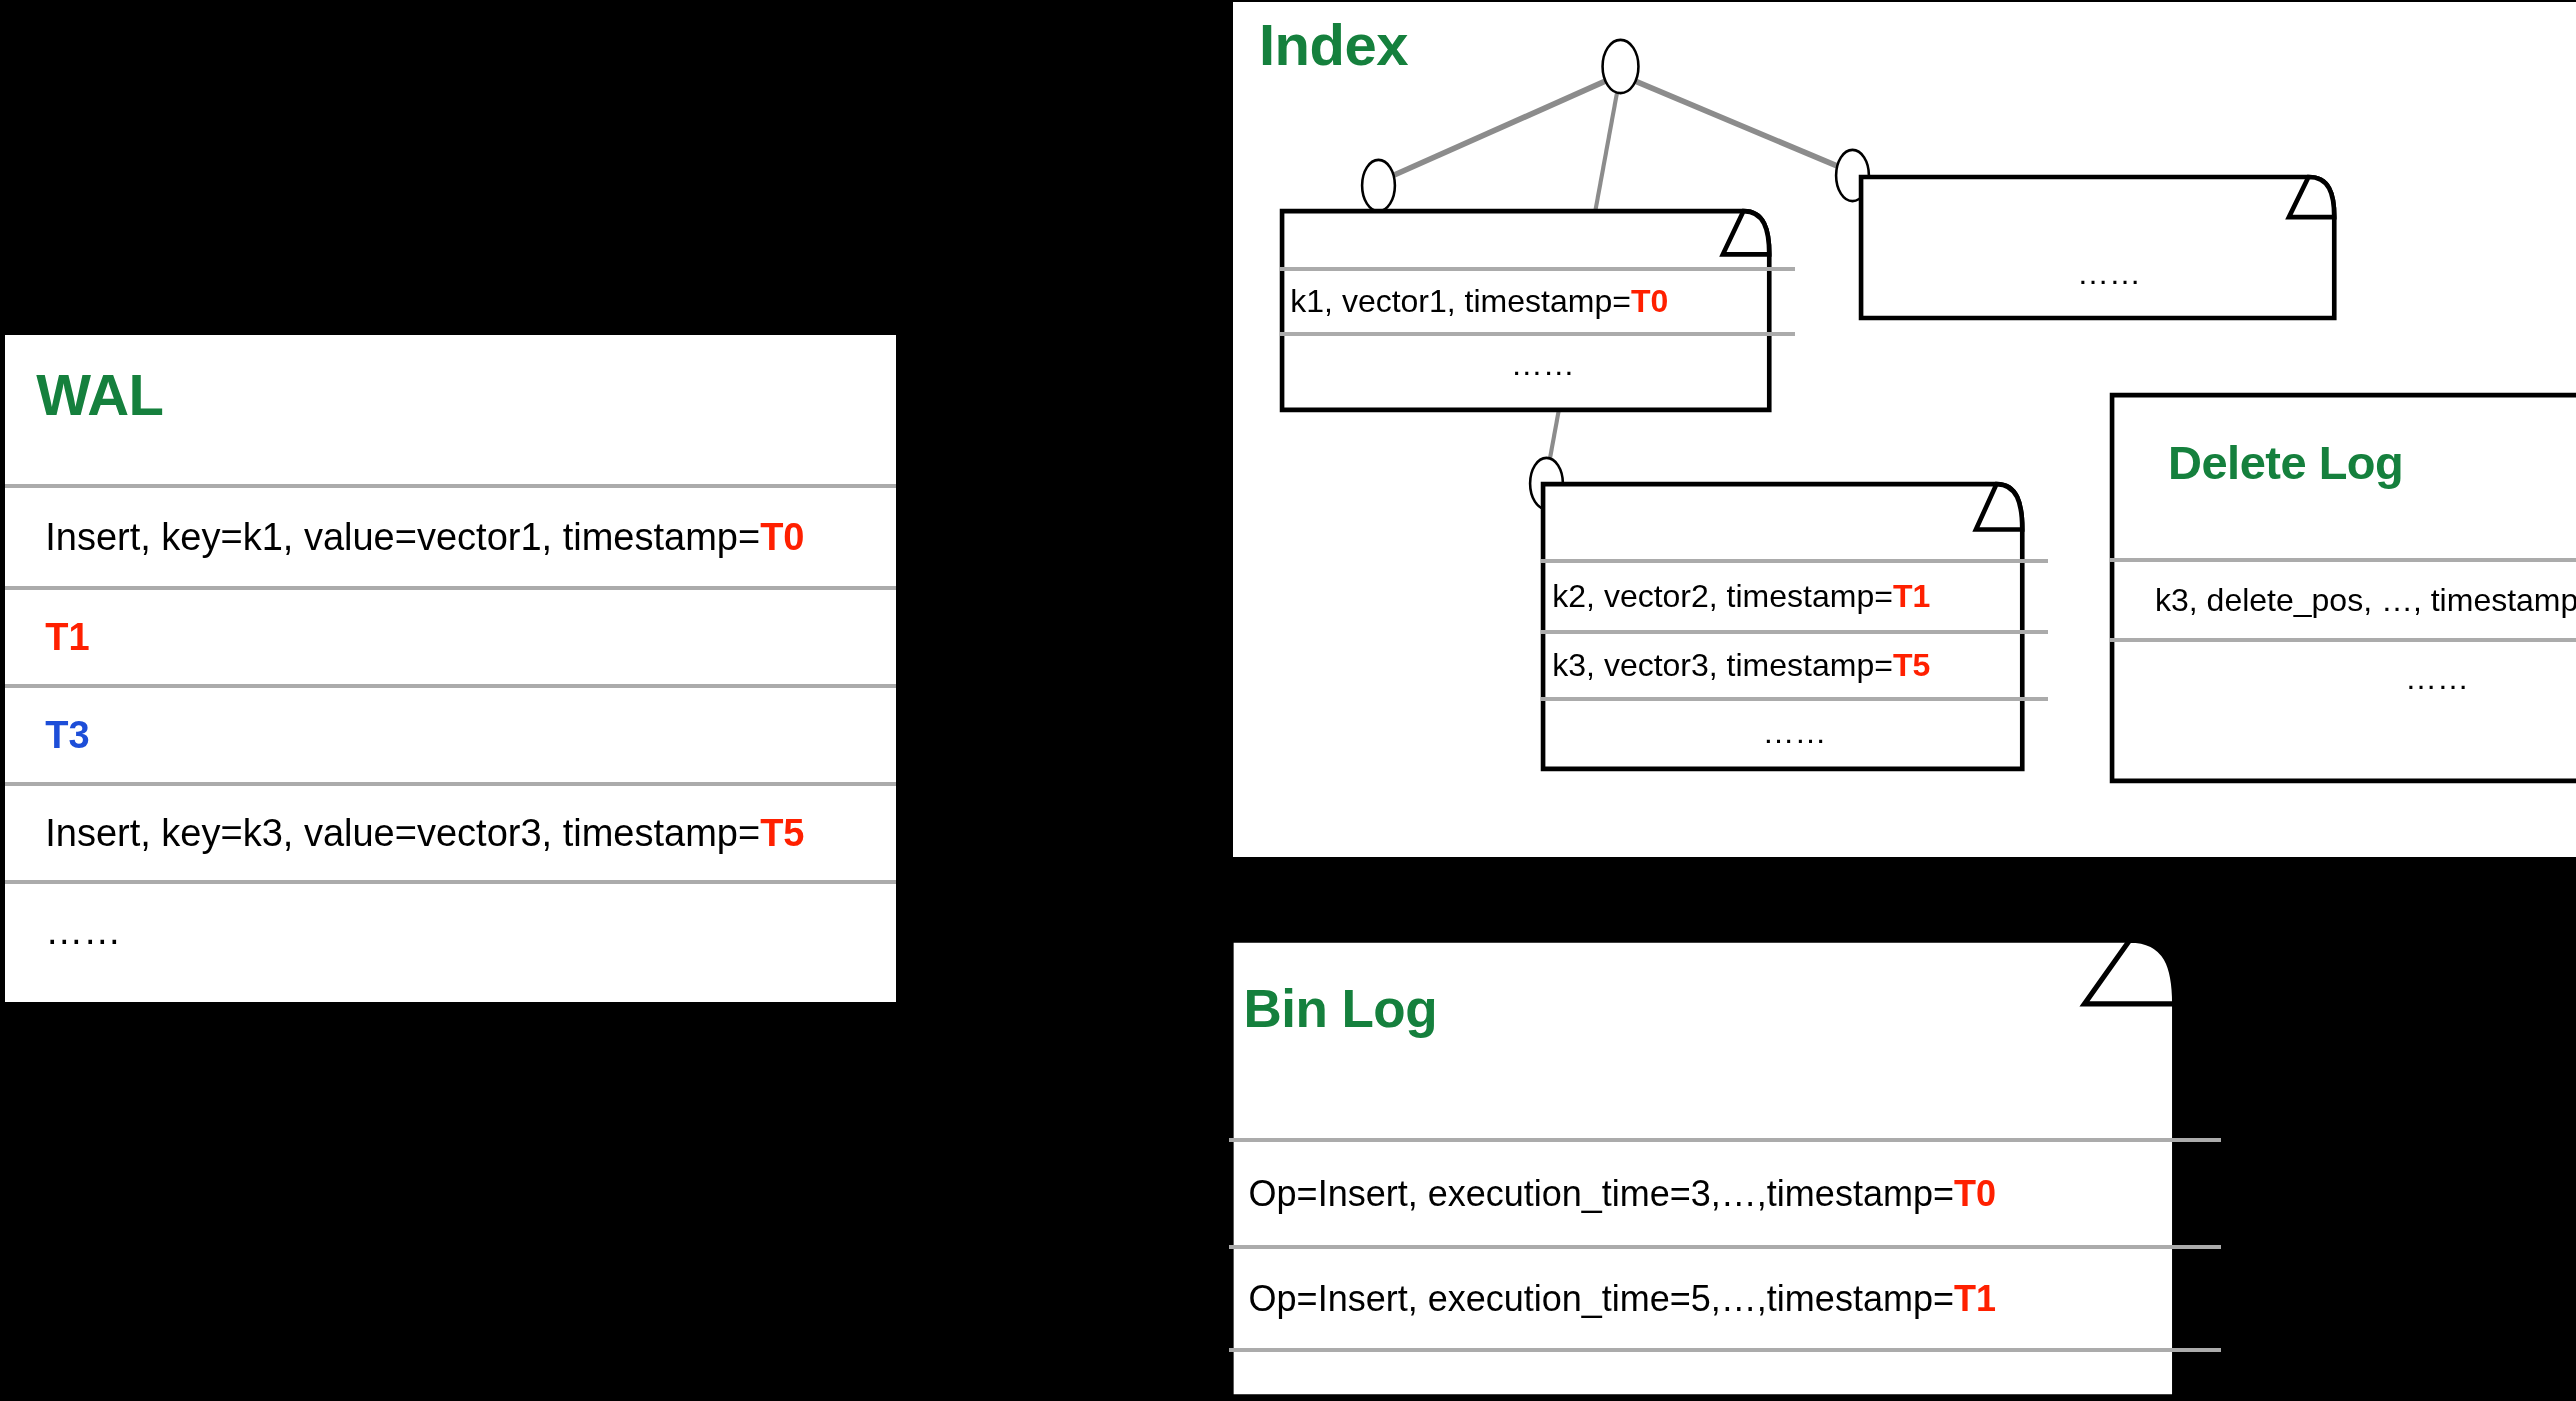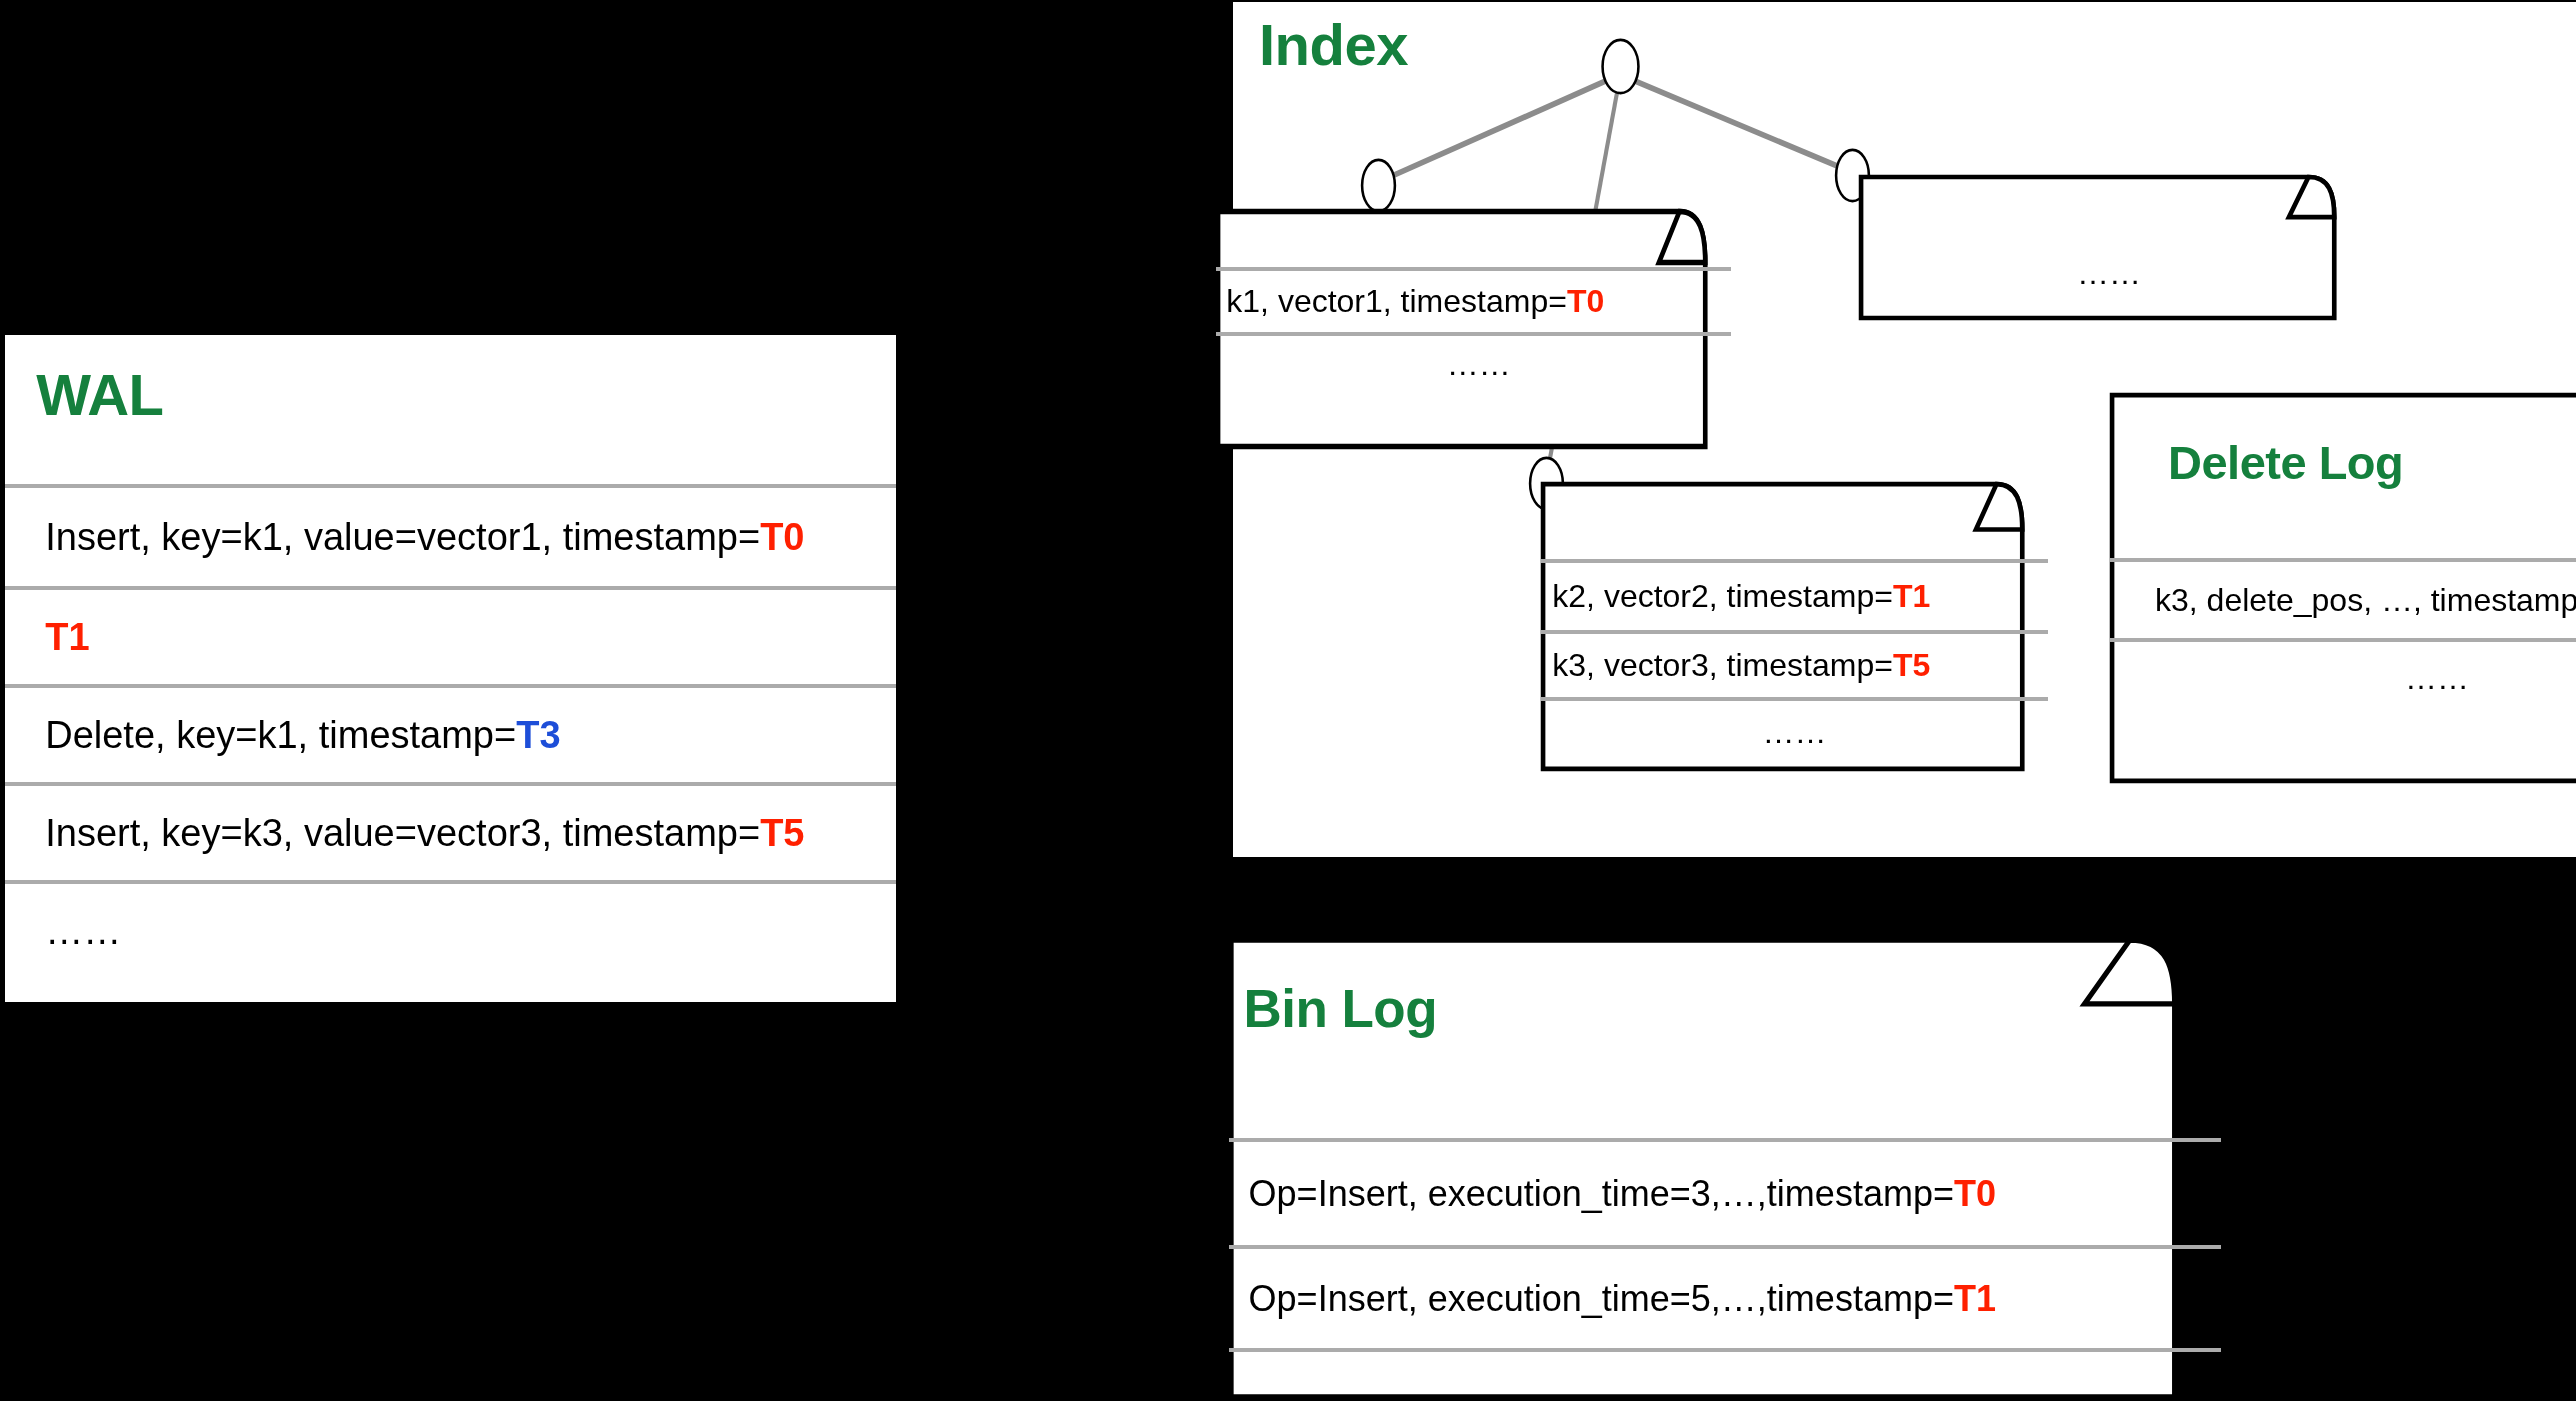--- a/index.html
+++ b/index.html
@@ -51,21 +51,21 @@
   #wal{left:5.2px;top:335px;width:891px;height:667px;}
   #wal .panel-title{left:31px;top:31px;font-size:58px;}
   #wal .rows{top:149px;}
   #wal .row{height:98px;padding-left:40px;font-size:38px;}
 
   
   #index-panel{left:1233px;top:1.5px;width:1580px;height:855px;}
   #index-panel .panel-title{left:26px;top:14.4px;font-size:58px;}
 
   
-  #doc-k1{left:1216px;top:209px;width:515px;height:240px;}
+  #doc-k1{left:1280px;top:209px;width:515px;height:203px;}
   #doc-k1 .rows{top:58px;}
   #doc-k1 .row{height:61px;padding-left:10.3px;font-size:32px;}
 
   
   #doc-blank{left:1859px;top:175px;width:500px;height:145px;}
   #doc-blank .rows{top:67px;}
   #doc-blank .row{height:62px;font-size:32px;justify-content:center;}
 
   
   #doc-k23{left:1541px;top:482px;width:507px;height:289px;}
@@ -93,21 +93,20 @@
   <div class="panel-title">WAL</div>
   <div class="rows topline">
     <div class="row">
       <span>Insert, key=k1, value=vector1, timestamp=</span>
         <span class="ts" style="color: rgb(255, 32, 0);">T0</span>
     </div>
     <div class="row">
         <span class="ts" style="color: rgb(255, 32, 0);">T1</span>
     </div>
     <div class="row">
-      <span>Delete, key=k1, timestamp=</span>
         <span class="ts" style="color: #1d4ed8;">T3</span>
     </div>
     <div class="row">
       <span>Insert, key=k3, value=vector3, timestamp=</span>
         <span class="ts" style="color: rgb(255, 32, 0);">T5</span>
     </div>
     <div class="row">
       <span>……</span>
     </div>
   </div>

